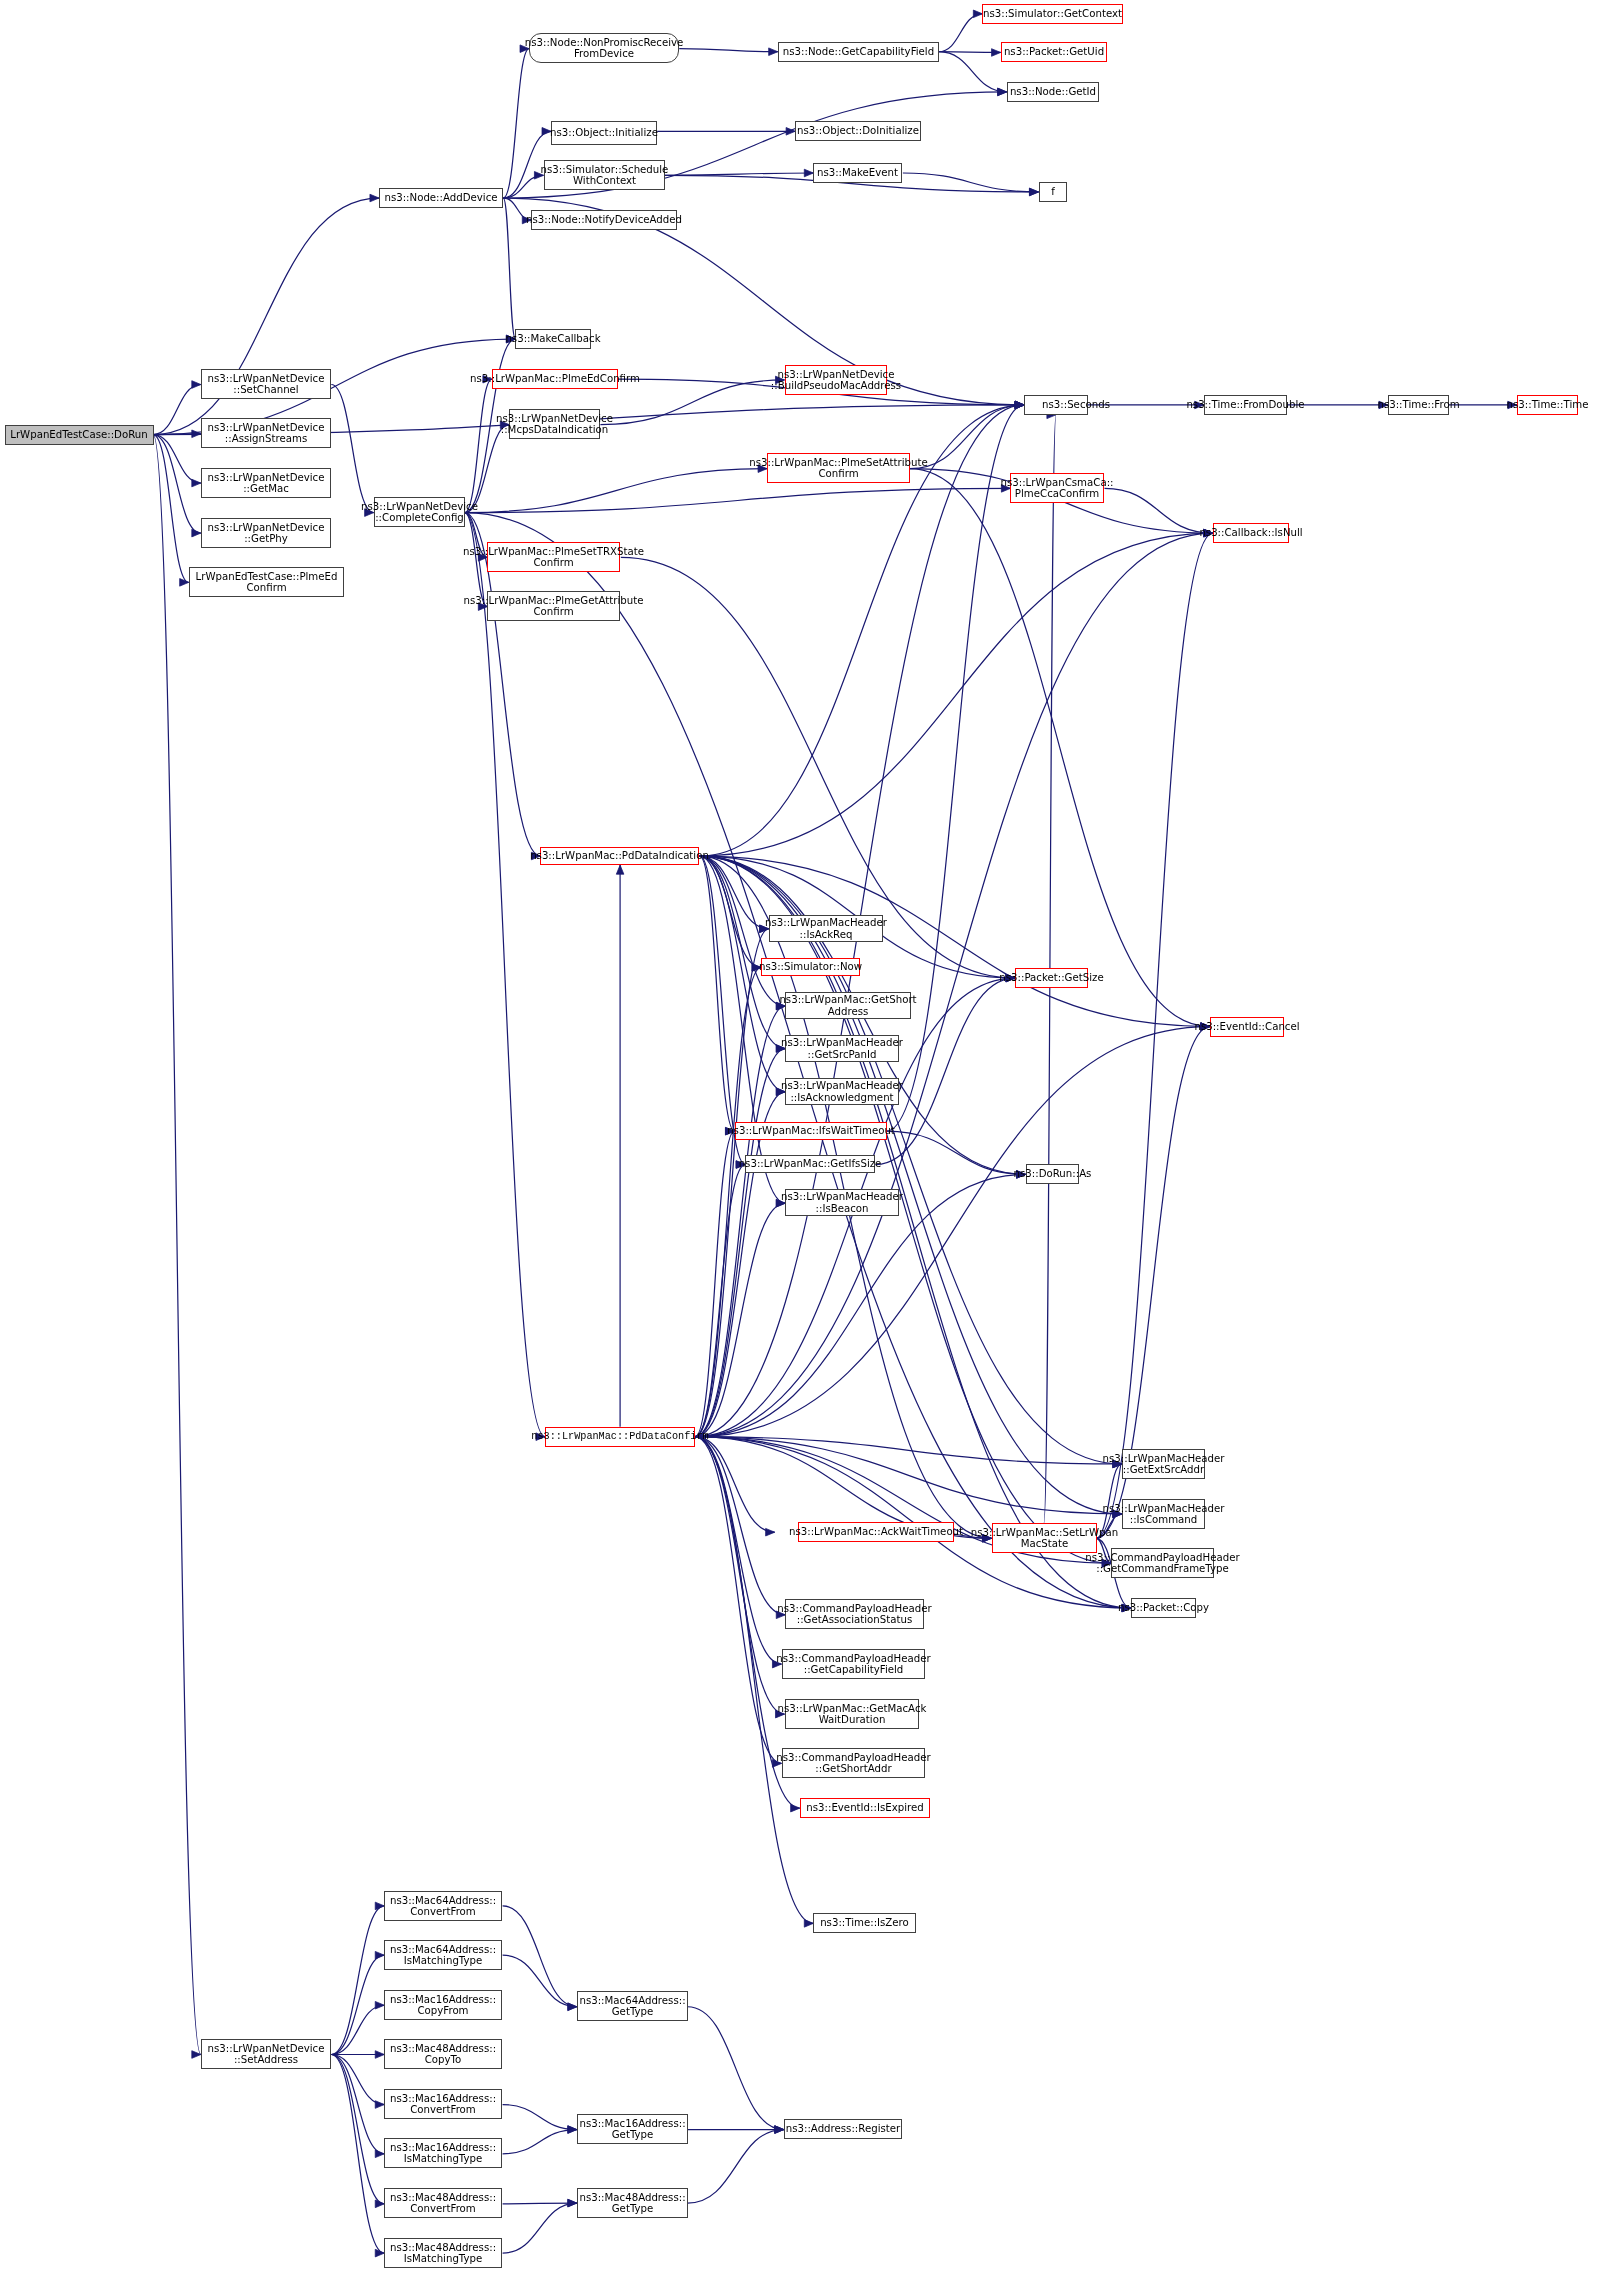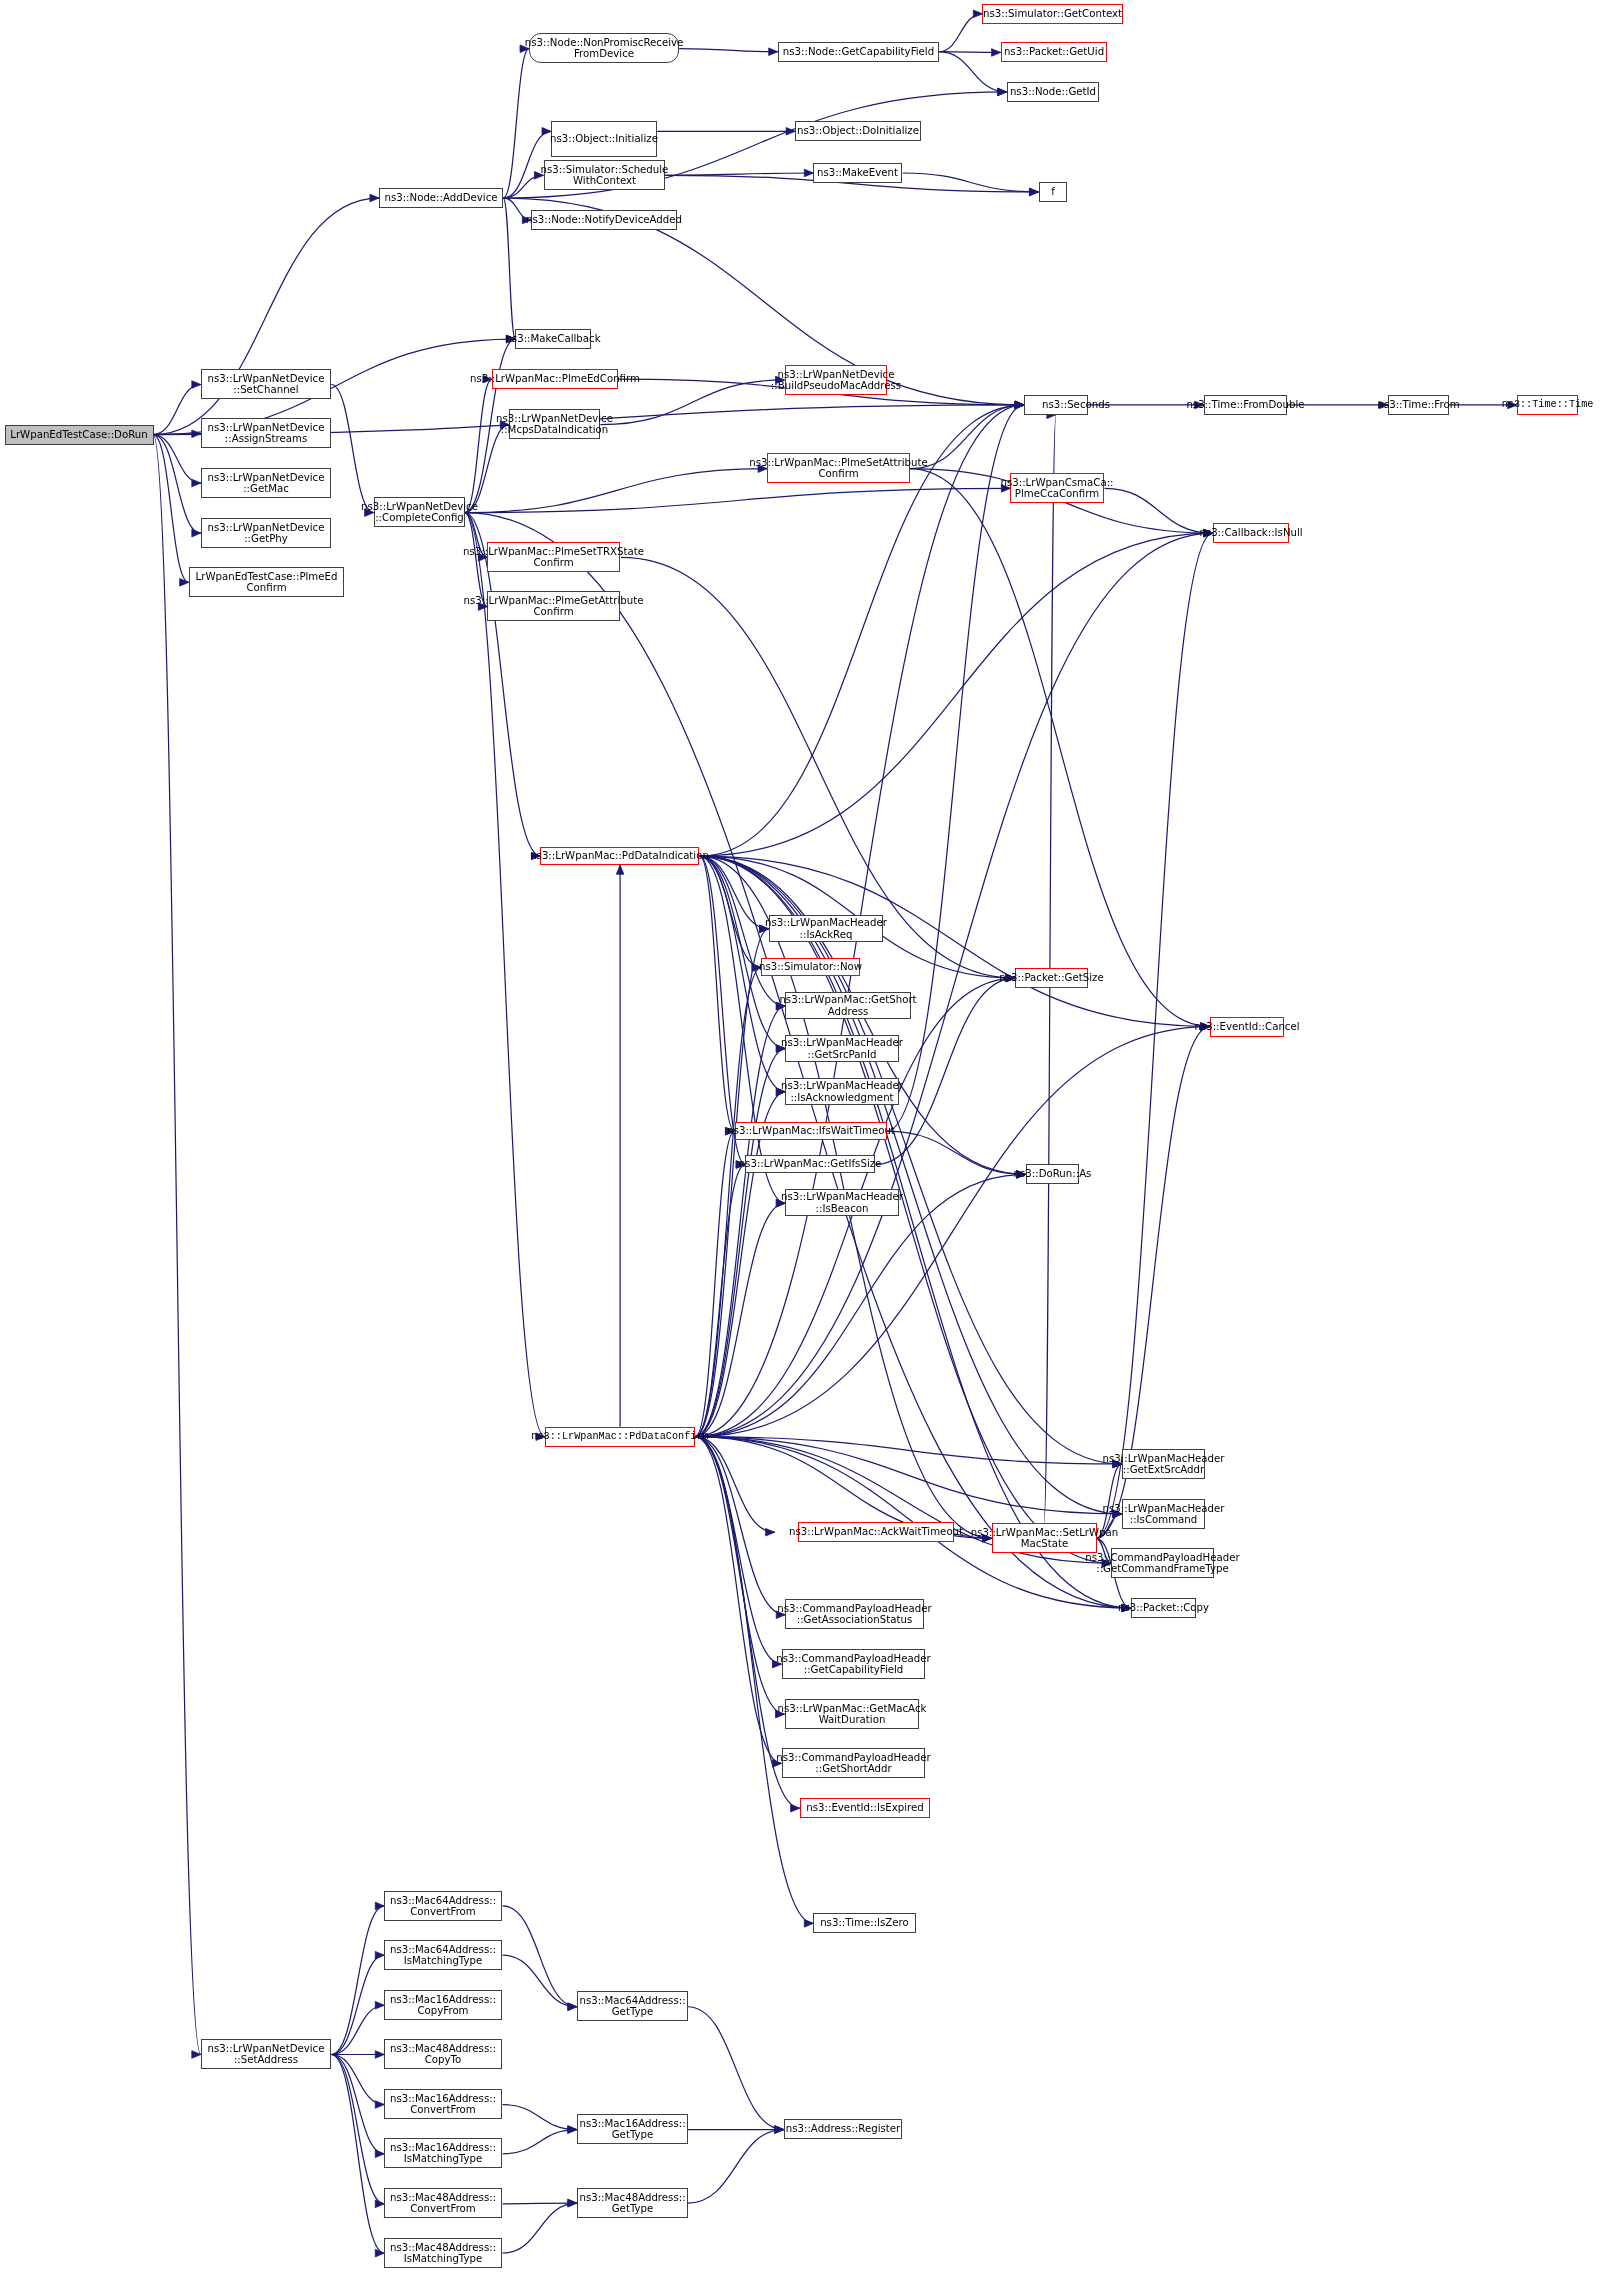--- a/index.html
+++ b/index.html
@@ -256,21 +256,21 @@
   </svg>
 
 <div class="node root" style="left:4.5px;top:425px;width:149px;width:149px;height:20px;">LrWpanEdTestCase::DoRun</div>
 <div class="node" style="left:379px;top:188px;width:124px;height:20px;">ns3::Node::AddDevice</div>
 <div class="node" style="left:529px;top:33px;width:150px;height:30px;border-radius:12px;">ns3::Node::NonPromiscReceive
 FromDevice</div>
 <div class="node" style="left:778px;top:42px;width:161px;height:20px;">ns3::Node::GetCapabilityField</div>
 <div class="node red" style="left:982px;top:3.8px;width:141px;height:20px;">ns3::Simulator::GetContext</div>
 <div class="node red" style="left:1001px;top:42px;width:106px;height:20px;">ns3::Packet::GetUid</div>
 <div class="node" style="left:1007px;top:82px;width:92px;height:20px;">ns3::Node::GetId</div>
-<div class="node" style="left:551px;top:121px;width:106px;height:36px;">ns3::Object::Initialize</div>
+<div class="node" style="left:551px;top:121px;width:106px;height:24px;">ns3::Object::Initialize</div>
 <div class="node" style="left:795px;top:121px;width:126px;height:20px;">ns3::Object::DoInitialize</div>
 <div class="node" style="left:544px;top:160px;width:121px;height:30px;">ns3::Simulator::Schedule
 WithContext</div>
 <div class="node" style="left:813px;top:163px;width:89px;height:20px;">ns3::MakeEvent</div>
 <div class="node" style="left:1039px;top:182px;width:28px;height:20px;">f</div>
 <div class="node" style="left:531px;top:210px;width:146px;height:20px;">ns3::Node::NotifyDeviceAdded</div>
 <div class="node" style="left:515px;top:329px;width:76px;height:20px;">ns3::MakeCallback</div>
 <div class="node" style="left:201px;top:369px;width:130px;height:30px;">ns3::LrWpanNetDevice
 ::SetChannel</div>
 <div class="node" style="left:201px;top:418px;width:130px;height:30px;">ns3::LrWpanNetDevice
@@ -292,21 +292,21 @@
 Confirm</div>
 <div class="node red" style="left:1010px;top:473px;width:94px;height:30px;">ns3::LrWpanCsmaCa::
 PlmeCcaConfirm</div>
 <div class="node red" style="left:487px;top:542px;width:133px;height:30px;">ns3::LrWpanMac::PlmeSetTRXState
 Confirm</div>
 <div class="node" style="left:487px;top:591px;width:133px;height:30px;">ns3::LrWpanMac::PlmeGetAttribute
 Confirm</div>
 <div class="node" style="left:1024px;top:395px;width:64px;height:20px;padding-left:40px;">ns3::Seconds</div>
 <div class="node" style="left:1204px;top:395px;width:83px;height:20px;">ns3::Time::FromDouble</div>
 <div class="node" style="left:1388px;top:395px;width:61px;height:20px;">ns3::Time::From</div>
-<div class="node red" style="left:1517px;top:395px;width:61px;height:20px;font-family:Liberation Mono, monospace;">ns3::Time::Time</div>
+<div class="node red" style="left:1517px;top:395px;width:61px;height:20px;">ns3::Time::Time</div>
 <div class="node red" style="left:1213px;top:523px;width:76px;height:20px;">ns3::Callback::IsNull</div>
 <div class="node red" style="left:540px;top:847px;width:159px;height:18px;">ns3::LrWpanMac::PdDataIndication</div>
 <div class="node" style="left:769px;top:915px;width:114px;height:27px;">ns3::LrWpanMacHeader
 ::IsAckReq</div>
 <div class="node red" style="left:761px;top:958px;width:99px;height:18px;">ns3::Simulator::Now</div>
 <div class="node" style="left:785px;top:992px;width:126px;height:27px;">ns3::LrWpanMac::GetShort
 Address</div>
 <div class="node" style="left:785px;top:1035px;width:114px;height:27px;">ns3::LrWpanMacHeader
 ::GetSrcPanId</div>
 <div class="node" style="left:785px;top:1078px;width:114px;height:27px;">ns3::LrWpanMacHeader

